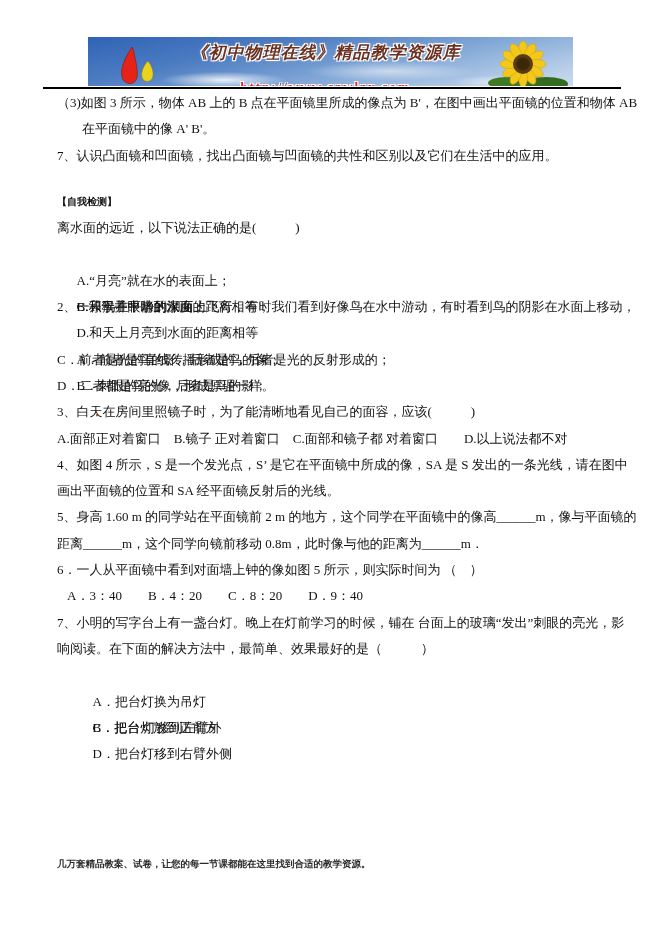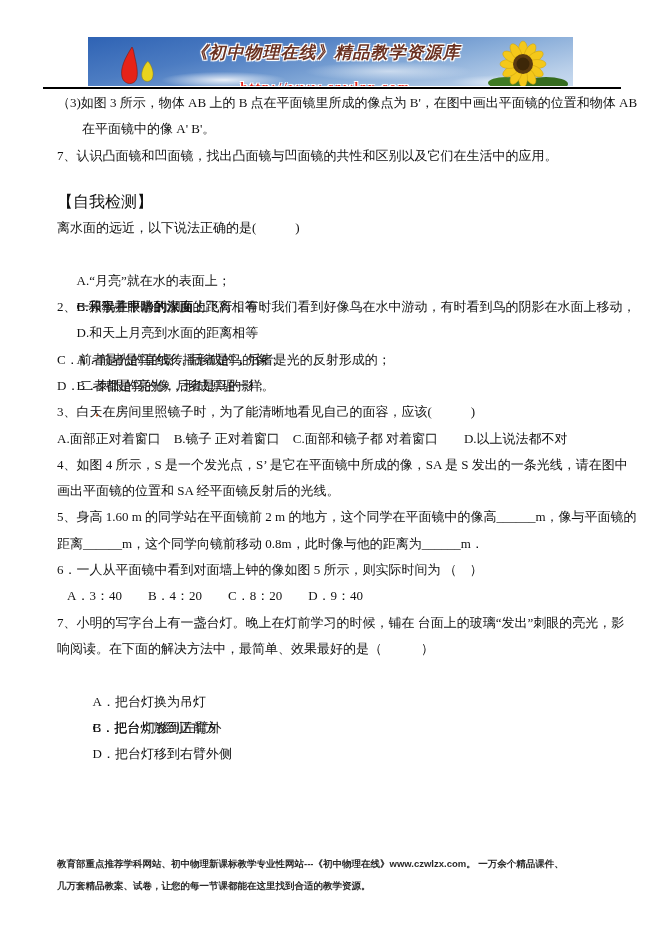--- a/index.html
+++ b/index.html
@@ -34,21 +34,21 @@
   .banner-sunflower{position:absolute;left:380px;top:0;}
 
   .header-divider{position:absolute;left:43px;top:87px;width:578px;height:2px;background:#000;}
 
   
   .content{
     position:absolute;left:57px;top:90px;width:560px;
     font-size:13px;
   }
   .line{line-height:26.3px;height:26.3px;white-space:pre;}
-  .heading{font-weight:normal;margin-top:20px;font-size:16px;}
+  .heading{font-weight:bold;margin-top:20px;font-size:10px;}
   .indent1{padding-left:25px;}
   .indent2{padding-left:10px;}
   .indent3{padding-left:16px;}
   .cols .a{display:inline-block;}
   .q1cols .a{min-width:168px;}
   .q2cols .a{min-width:225px;}
   .q7cols .a{min-width:155px;}
   .red-mark{color:#cc4400;font-weight:bold;padding-left:14px;}
 
   
@@ -145,17 +145,16 @@
       <span class="a">A．把台灯换为吊灯</span>
       <span class="b">B．把台灯放到正前方</span>
     </div>
     <div class="line cols q7cols indent3">
       <span class="a">C．把台 灯移到左臂外</span>
       <span class="b">D．把台灯移到右臂外侧</span>
     </div>
   </div>
 
   <div class="footer">
-    <div class="line">教育部重点推荐学科网站、初中物理新课标教学专业性网站---《初中物理在线》www.czwlzx.com。 一万余个精品课件、</div>
     <div class="line">几万套精品教案、试卷，让您的每一节课都能在这里找到合适的教学资源。</div>
   </div>
 
 </div>
 
 </body></html>

